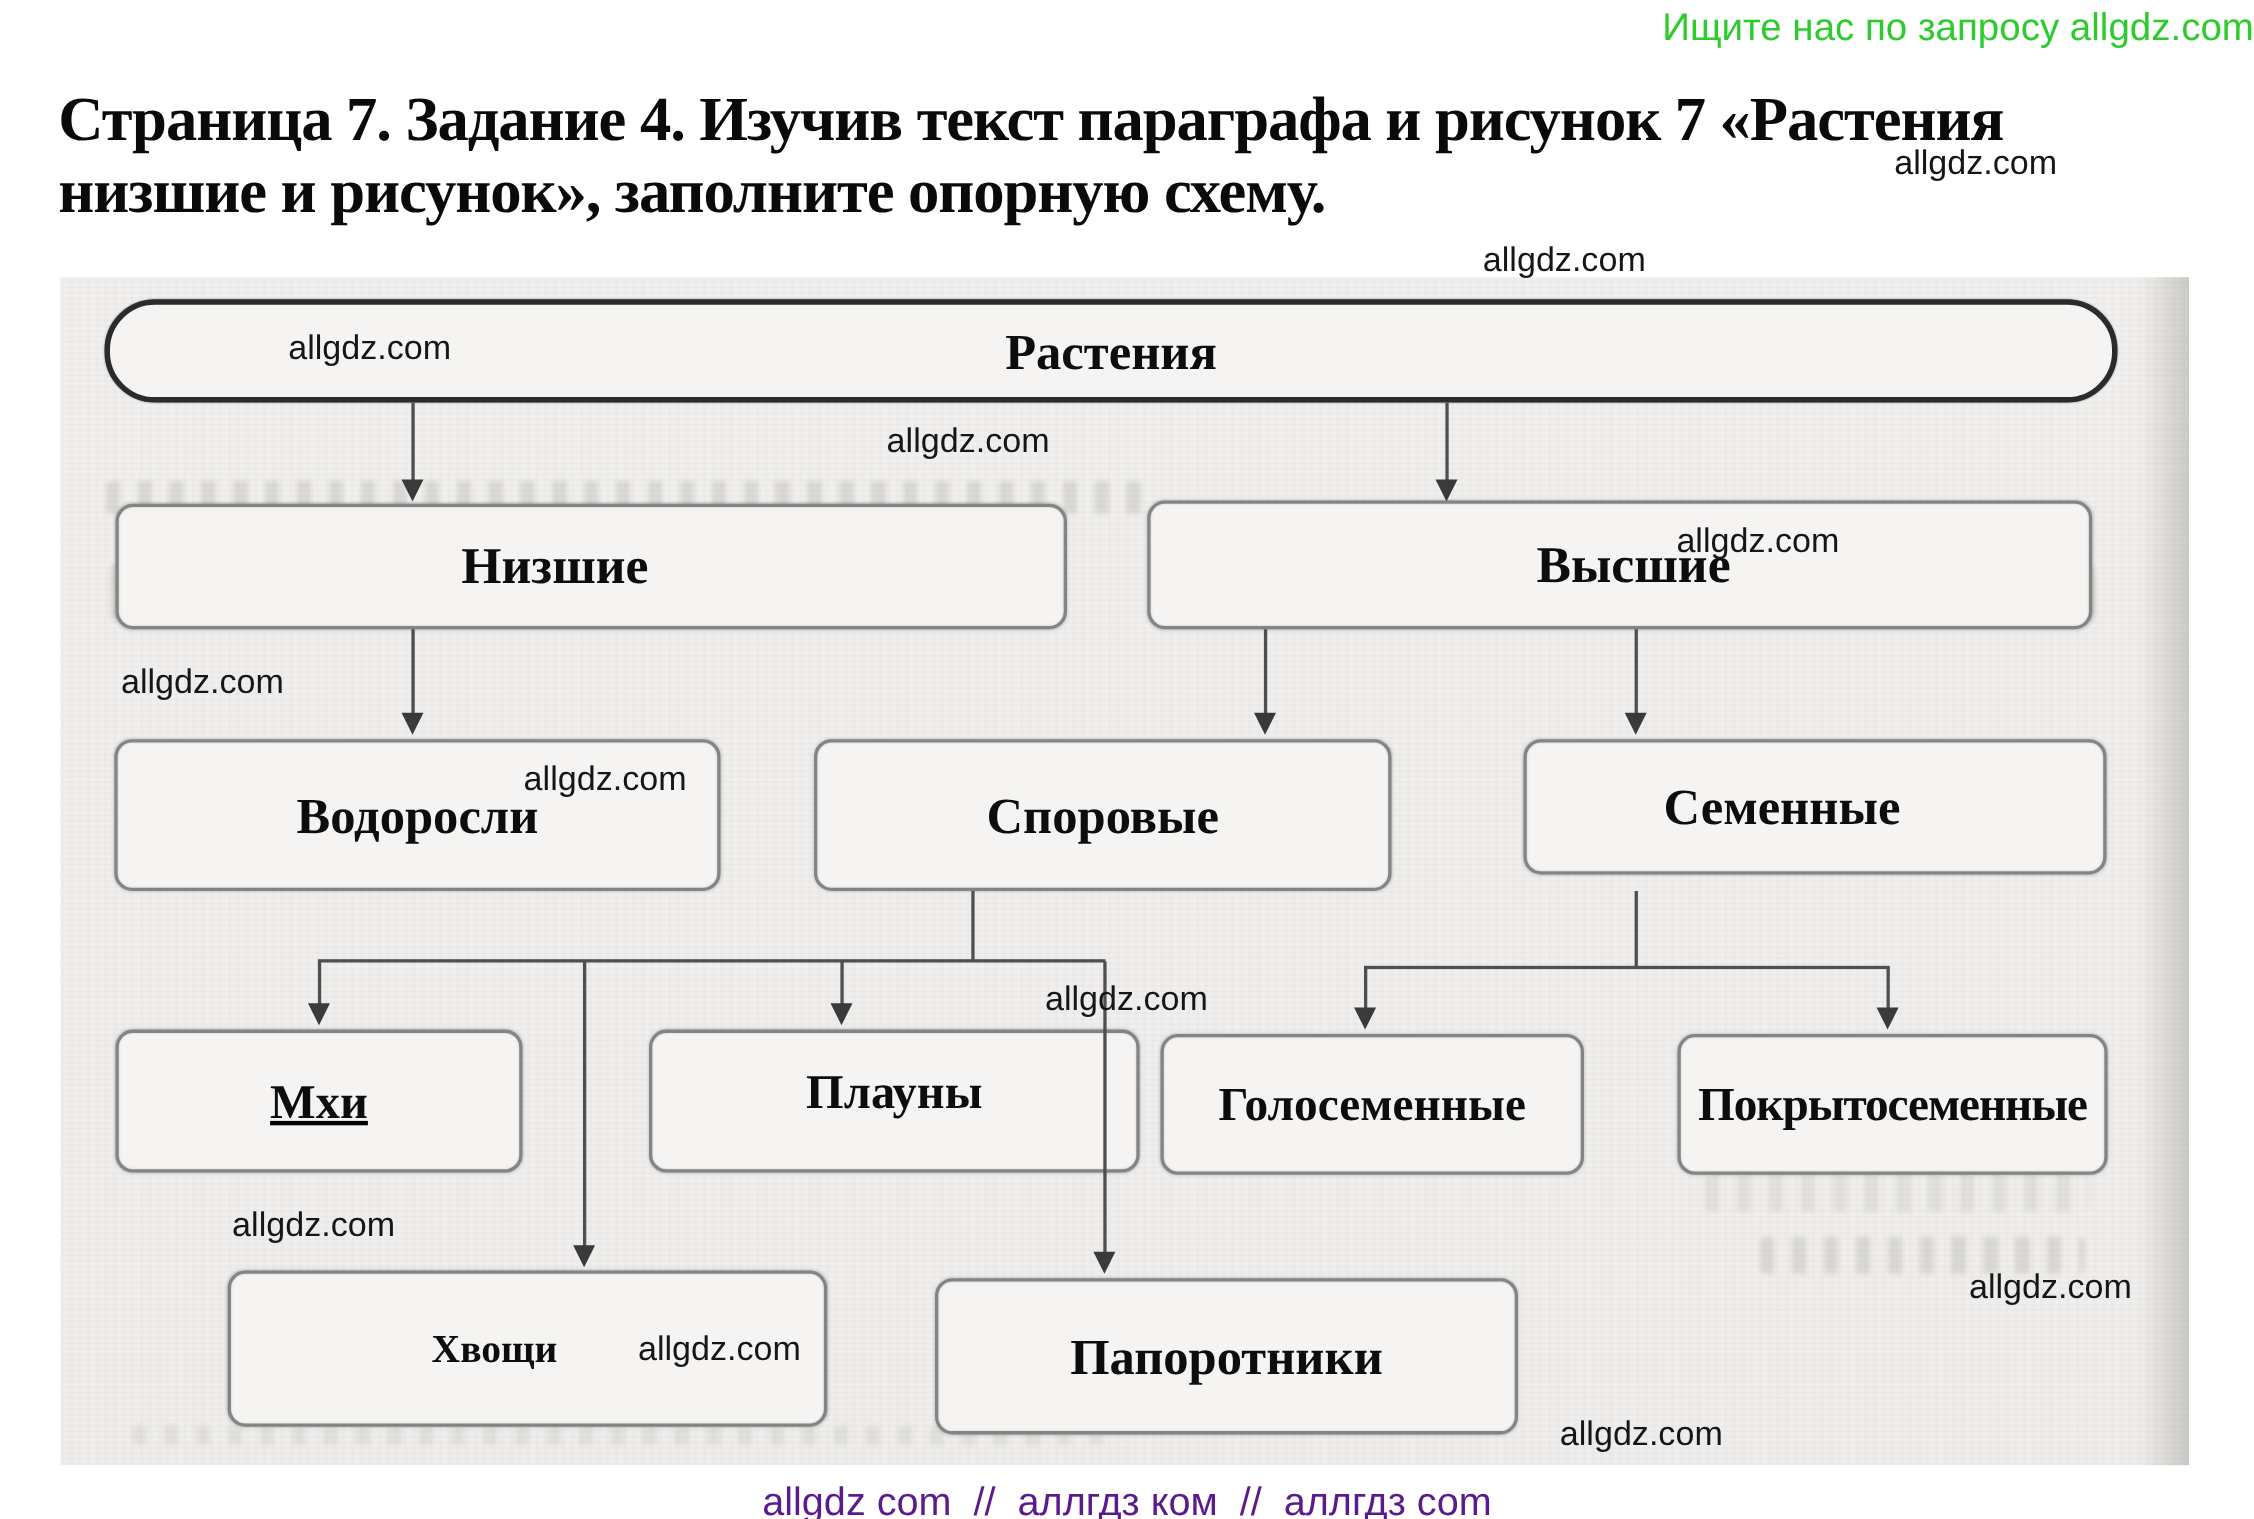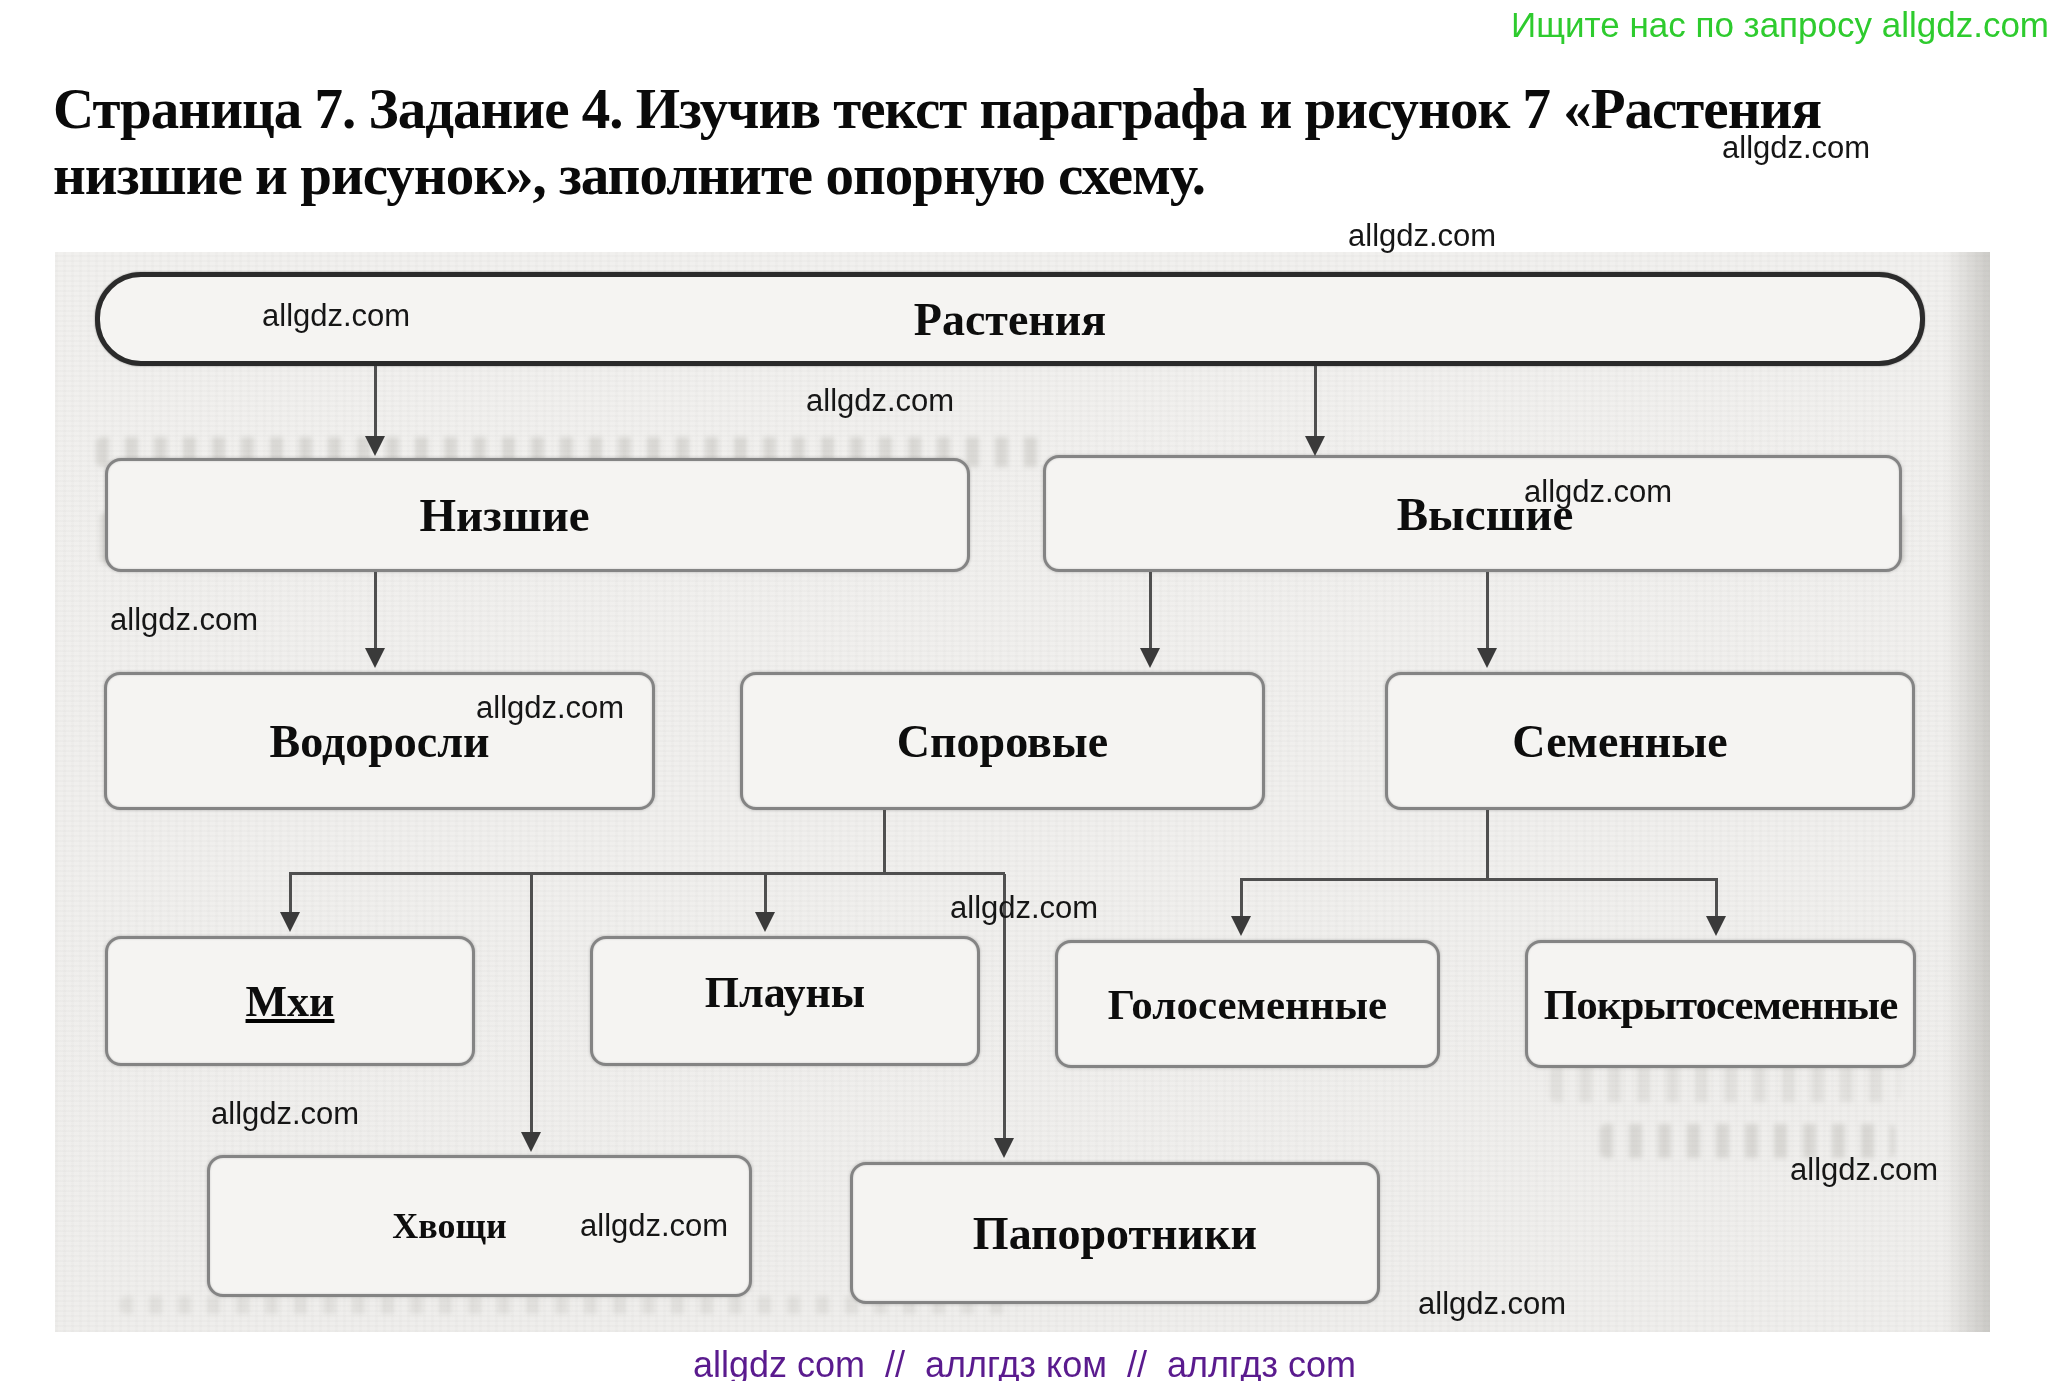--- a/index.html
+++ b/index.html
@@ -82,28 +82,28 @@
     <div class="node" style="left:1043px;top:455px;width:859px;height:117px;">
       <span class="lbl" style="font-size:47px;padding-left:25px;">Высшие</span>
     </div>
 
     <div class="node" style="left:104px;top:672px;width:551px;height:138px;">
       <span class="lbl" style="font-size:46px;">Водоросли</span>
     </div>
     <div class="node" style="left:740px;top:672px;width:525px;height:138px;">
       <span class="lbl" style="font-size:46px;">Споровые</span>
     </div>
-    <div class="node" style="left:1385px;top:672px;width:530px;height:138px;">
+    <div class="node" style="left:1385px;top:672px;width:530px;height:123px;">
       <span class="lbl" style="font-size:46px;padding-right:60px;">Семенные</span>
     </div>
 
     <div class="node" style="left:105px;top:936px;width:370px;height:130px;text-decoration:underline;">
       <span class="lbl" style="font-size:44px;">Мхи</span>
     </div>
-    <div class="node" style="left:590px;top:936px;width:390px;height:130px;text-align:right;">
+    <div class="node" style="left:590px;top:936px;width:446px;height:130px;text-align:right;">
       <span class="lbl" style="font-size:44px;padding-bottom:18px;">Плауны</span>
     </div>
     <div class="node" style="left:1055px;top:940px;width:385px;height:128px;">
       <span class="lbl" style="font-size:43px;">Голосеменные</span>
     </div>
     <div class="node" style="left:1525px;top:940px;width:391px;height:128px;">
       <span class="lbl" style="font-size:43px;letter-spacing:-1px;">Покрытосеменные</span>
     </div>
 
     <div class="node" style="left:207px;top:1155px;width:545px;height:142px;">

